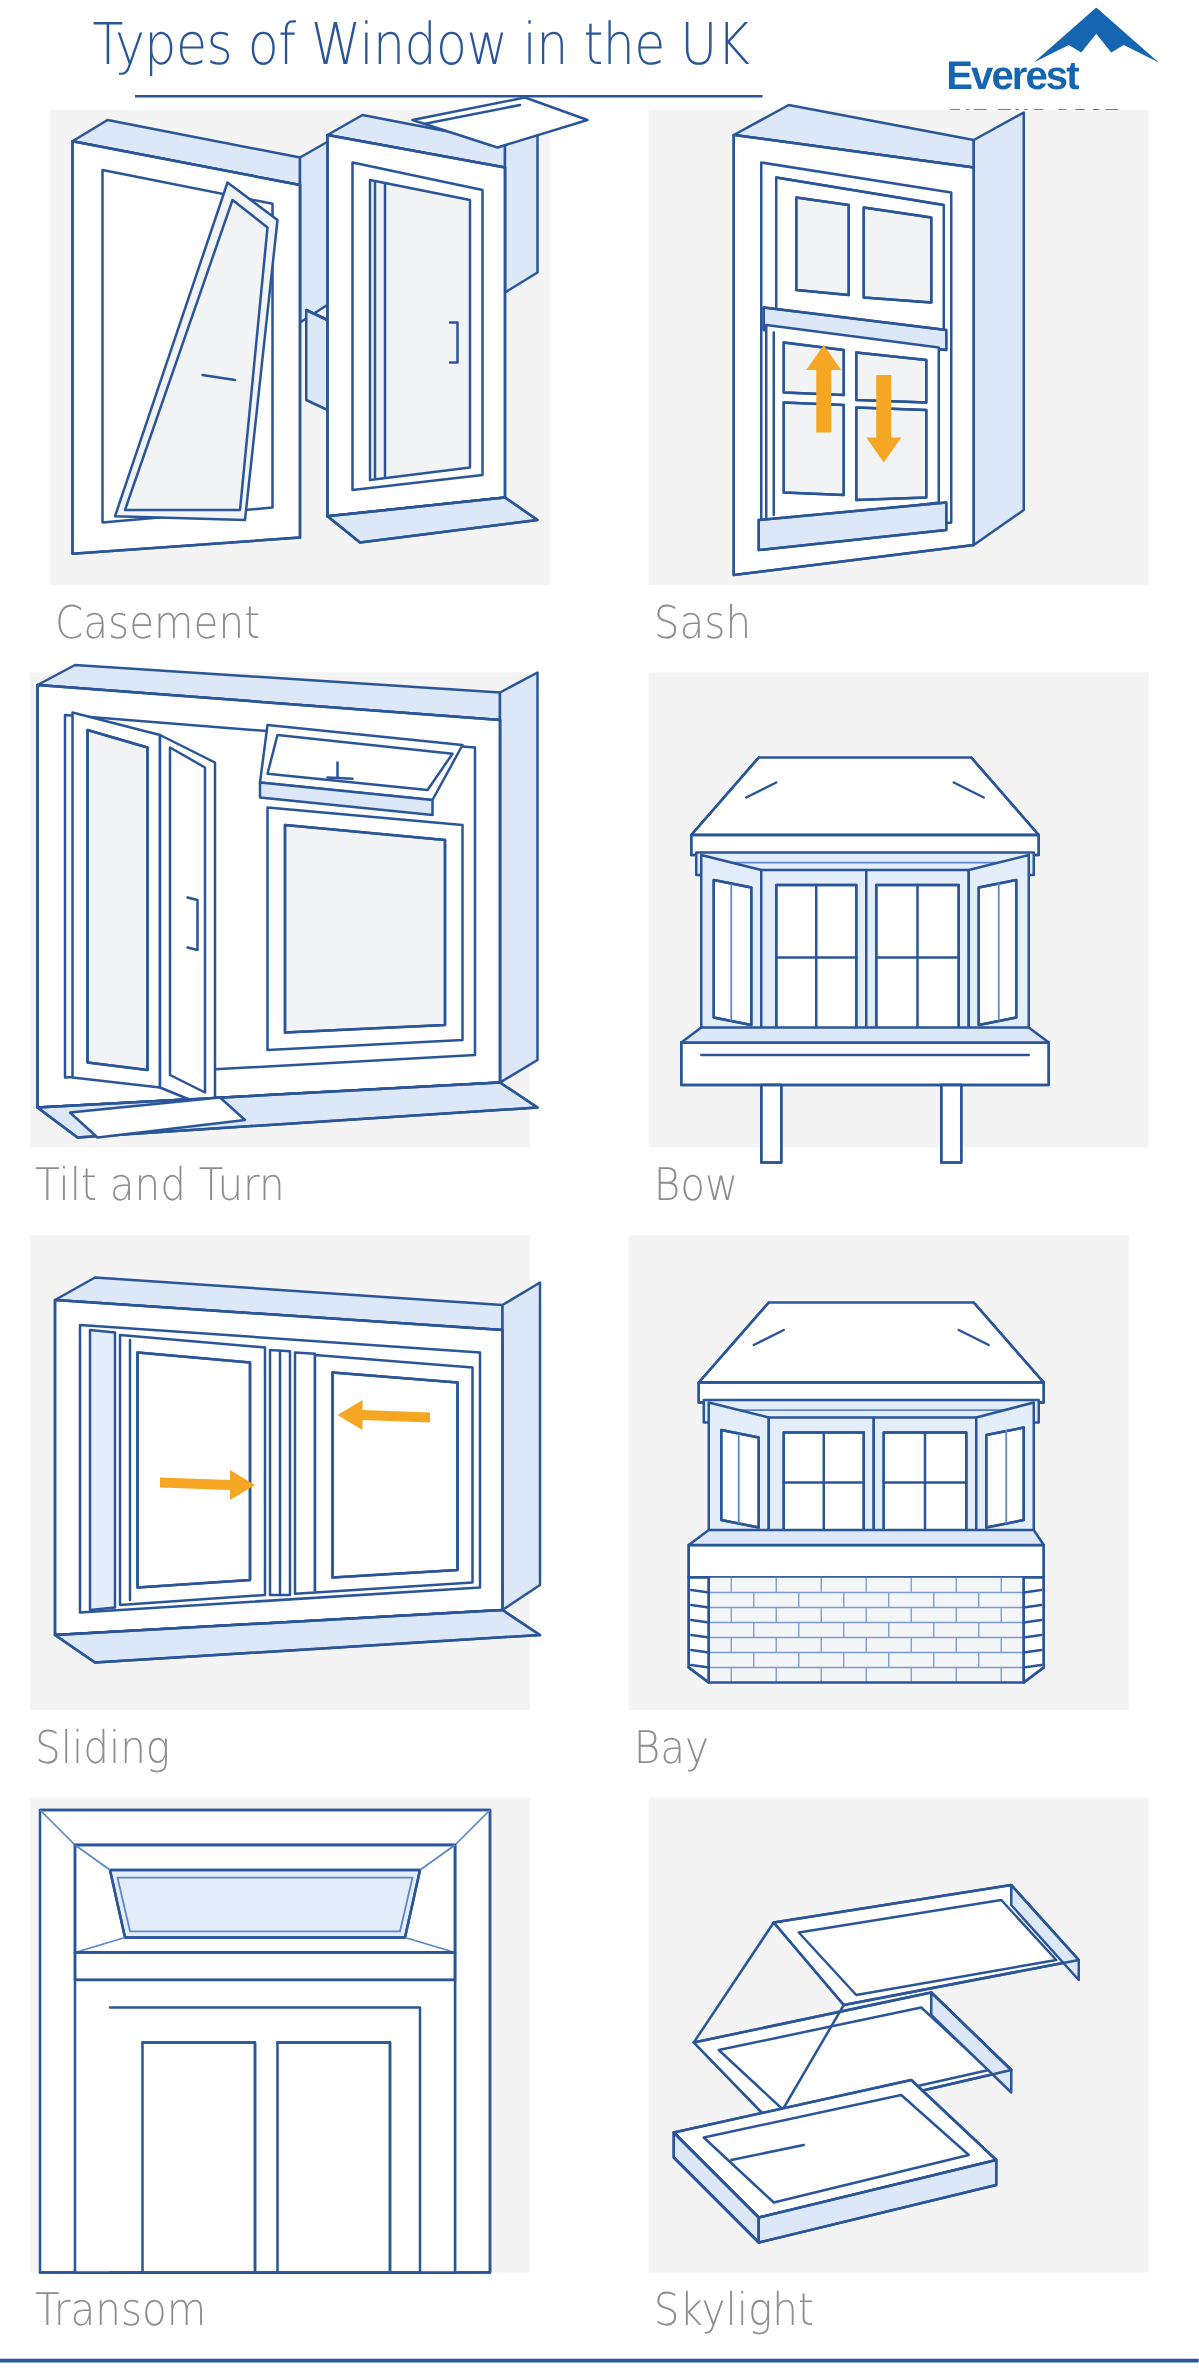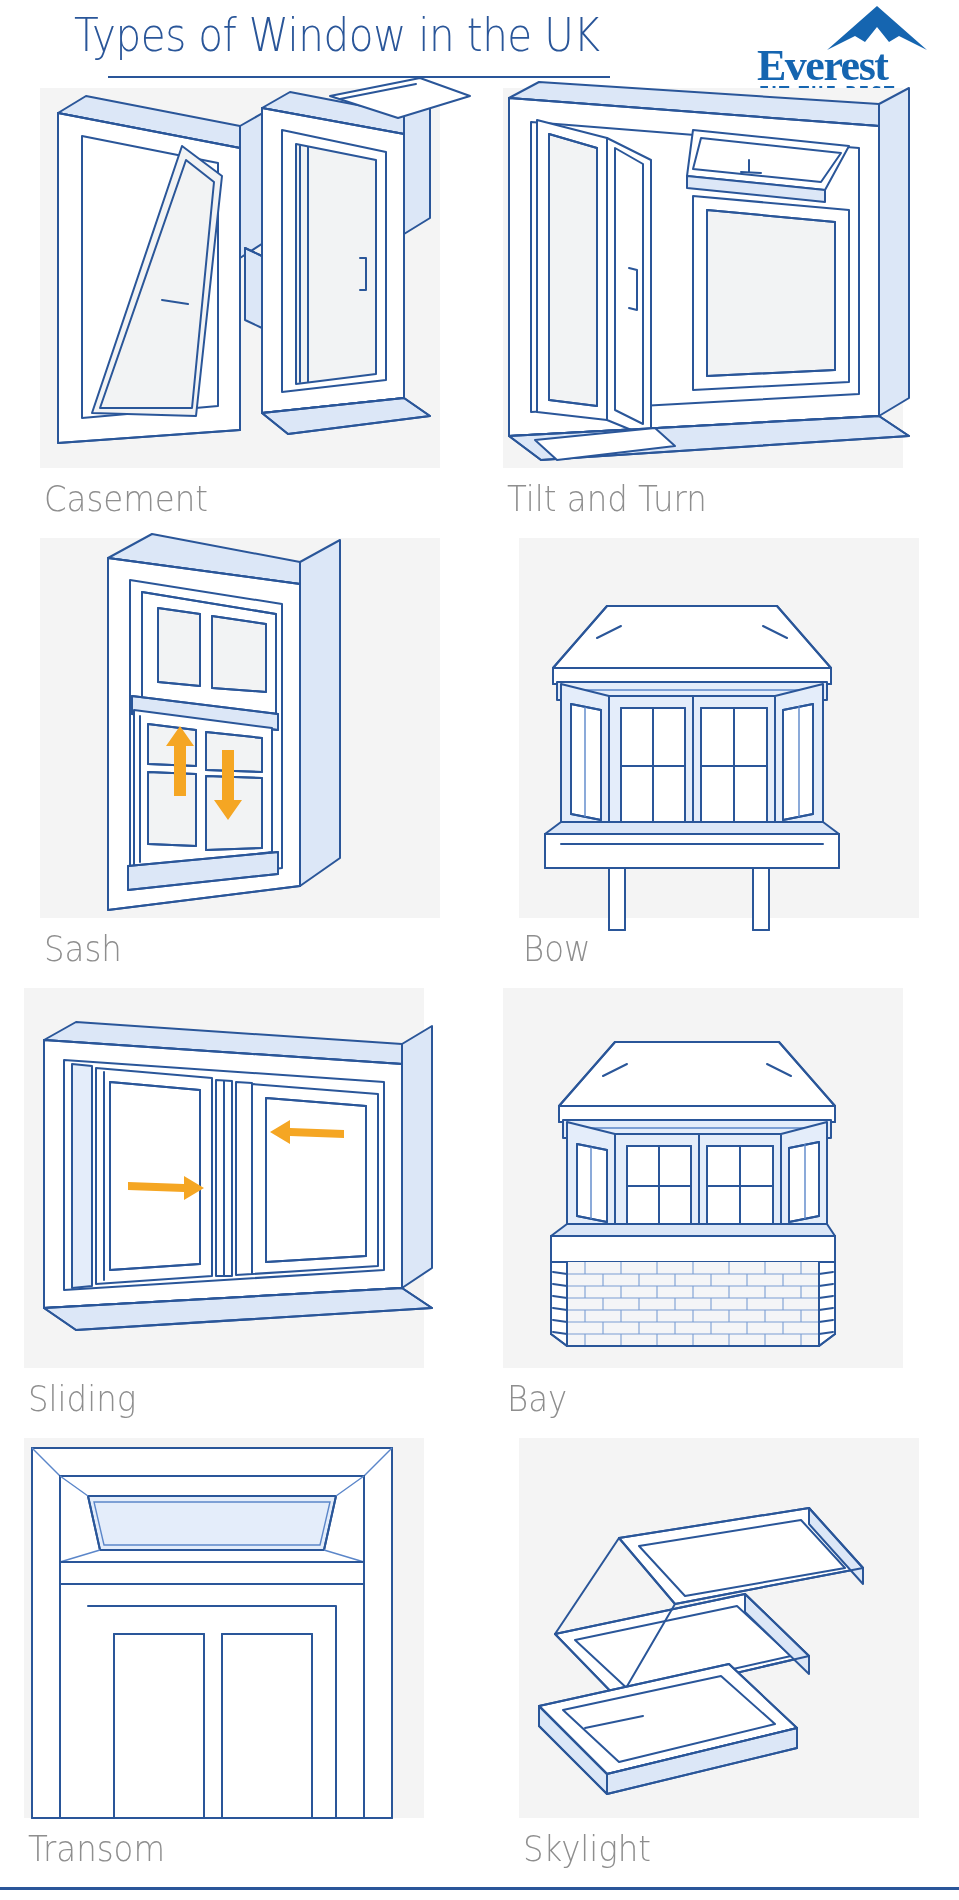--- a/index.html
+++ b/index.html
@@ -24,22 +24,22 @@
     white-space: nowrap;
   }
   .title-rule {
     position: absolute; left: 92px; top: 76px;
     width: 502px; height: 2px; background: #2a5699;
   }
   .logo { position: absolute; right: 12px; top: 6px; width: 190px; height: 92px; }
   .logo-peak { position: absolute; left: 70px; top: 0; width: 100px; height: 44px; }
   .logo-word {
     position: absolute; left: 0; top: 38px;
-    font-size: 44px; font-weight: 700; color: #1565b0;
-    font-family: Liberation Serif, serif;
+    font-size: 32px; font-weight: 700; color: #1565b0;
+    font-family: Liberation Sans, sans-serif;
     letter-spacing: -1.5px; line-height: 1;
   }
   .logo-tag {
     position: absolute; left: 2px; top: 80px;
     font-size: 15px; font-weight: 700; color: #1565b0;
     font-family: "DejaVu Sans", sans-serif;
     letter-spacing: 2.1px; line-height: 1;
   }
 
   
@@ -144,57 +144,20 @@
           <path class="fl-frame" d="M330 28 L420 10 L470 28 L398 50 Z"></path>
           <path class="ln" d="M340 31 L416 16"></path>
 
           <path class="fl-side" d="M262 345 L404 330 L430 348 L288 366 Z"></path>
           <path class="ln" d="M262 345 L404 330 L430 348 L288 366 Z"></path>
         </svg>
       </div>
       <div class="label">Casement</div>
     </div>
 
-    <div class="cell right">
-      <div class="panel">
-        <svg viewBox="0 0 470 420">
-
-          <path class="fl-side" d="M30 30 L60 14 L400 36 L400 58 Z"></path>
-          <path class="fl-side" d="M400 36 L430 20 L430 330 L400 348 Z"></path>
-          <path class="fl-frame" d="M30 30 L400 58 L400 348 L30 368 Z"></path>
-          <path class="ln" d="M30 30 L400 58 L400 348 L30 368 Z"></path>
-          <path class="ln" d="M52 54 L380 80 L380 326 L52 344 Z"></path>
-
-          <path class="fl-frame" d="M214 128 L370 142 L370 314 L214 322 Z"></path>
-          <path class="fl-glass" d="M228 142 L356 154 L356 302 L228 308 Z"></path>
-          <path class="ln" d="M228 142 L356 154 L356 302 L228 308 Z"></path>
-
-          <path class="fl-frame" d="M214 62 L370 78 L346 122 L208 108 Z"></path>
-          <path class="ln" d="M222 70 L362 85 L342 114 L214 101 Z"></path>
-          <path class="ln" d="M270 92 L270 104"></path>
-          <path class="ln" d="M262 104 L282 105"></path>
-          <path class="fl-side" d="M208 108 L346 122 L346 134 L208 120 Z"></path>
-
-          <path class="fl-frame" d="M58 52 L128 70 L128 352 L58 344 Z"></path>
-          <path class="fl-glass" d="M70 66 L118 80 L118 338 L70 332 Z"></path>
-          <path class="ln" d="M70 66 L118 80 L118 338 L70 332 Z"></path>
-
-          <path class="fl-frame" d="M128 70 L172 92 L172 370 L128 352 Z"></path>
-          <path class="ln" d="M136 80 L164 96 L164 356 L136 342 Z"></path>
-
-          <path class="ln" d="M150 200 L158 202 L158 242 L150 240"></path>
-
-          <path class="fl-side" d="M30 368 L400 348 L430 368 L62 392 Z"></path>
-          <path class="ln" d="M30 368 L400 348 L430 368 L62 392 Z"></path>
-          <path class="fl-frame" d="M56 372 L176 360 L196 378 L78 392 Z"></path>
-        </svg>
-      </div>
-      <div class="label">Tilt and Turn</div>
-    </div>
-
     <div class="cell left">
       <div class="panel">
         <svg viewBox="0 0 470 420">
 
           <path class="fl-side" d="M108 40 L152 16 L300 44 L300 66 Z"></path>
           <path class="fl-side" d="M300 44 L340 22 L340 340 L300 368 Z"></path>
           <path class="fl-frame" d="M108 40 L300 66 L300 368 L108 392 Z"></path>
           <path class="ln" d="M108 40 L300 66 L300 368 L108 392 Z"></path>
           <path class="ln" d="M130 62 L282 86 L282 350 L130 370 Z"></path>
 
@@ -224,20 +187,57 @@
 
           <g>
             <path class="arrow" d="M166 228 L180 208 L194 228 L186 228 L186 278 L174 278 L174 228 Z"></path>
           </g>
           <g>
             <path class="arrow" d="M222 232 L234 232 L234 282 L242 282 L228 302 L214 282 L222 282 Z"></path>
           </g>
         </svg>
       </div>
       <div class="label">Sash</div>
+    </div>
+
+    <div class="cell right">
+      <div class="panel">
+        <svg viewBox="0 0 470 420">
+
+          <path class="fl-side" d="M30 30 L60 14 L400 36 L400 58 Z"></path>
+          <path class="fl-side" d="M400 36 L430 20 L430 330 L400 348 Z"></path>
+          <path class="fl-frame" d="M30 30 L400 58 L400 348 L30 368 Z"></path>
+          <path class="ln" d="M30 30 L400 58 L400 348 L30 368 Z"></path>
+          <path class="ln" d="M52 54 L380 80 L380 326 L52 344 Z"></path>
+
+          <path class="fl-frame" d="M214 128 L370 142 L370 314 L214 322 Z"></path>
+          <path class="fl-glass" d="M228 142 L356 154 L356 302 L228 308 Z"></path>
+          <path class="ln" d="M228 142 L356 154 L356 302 L228 308 Z"></path>
+
+          <path class="fl-frame" d="M214 62 L370 78 L346 122 L208 108 Z"></path>
+          <path class="ln" d="M222 70 L362 85 L342 114 L214 101 Z"></path>
+          <path class="ln" d="M270 92 L270 104"></path>
+          <path class="ln" d="M262 104 L282 105"></path>
+          <path class="fl-side" d="M208 108 L346 122 L346 134 L208 120 Z"></path>
+
+          <path class="fl-frame" d="M58 52 L128 70 L128 352 L58 344 Z"></path>
+          <path class="fl-glass" d="M70 66 L118 80 L118 338 L70 332 Z"></path>
+          <path class="ln" d="M70 66 L118 80 L118 338 L70 332 Z"></path>
+
+          <path class="fl-frame" d="M128 70 L172 92 L172 370 L128 352 Z"></path>
+          <path class="ln" d="M136 80 L164 96 L164 356 L136 342 Z"></path>
+
+          <path class="ln" d="M150 200 L158 202 L158 242 L150 240"></path>
+
+          <path class="fl-side" d="M30 368 L400 348 L430 368 L62 392 Z"></path>
+          <path class="ln" d="M30 368 L400 348 L430 368 L62 392 Z"></path>
+          <path class="fl-frame" d="M56 372 L176 360 L196 378 L78 392 Z"></path>
+        </svg>
+      </div>
+      <div class="label">Tilt and Turn</div>
     </div>
 
     <div class="cell left">
       <div class="panel">
         <svg viewBox="0 0 470 420">
 
           <path class="fl-frame" d="M128 88 L298 88 L352 150 L74 150 Z"></path>
           <path class="ln" d="M128 88 L74 150"></path>
           <path class="ln" d="M298 88 L352 150"></path>
           <path class="fl-frame" d="M74 150 L352 150 L352 166 L74 166 Z"></path>

